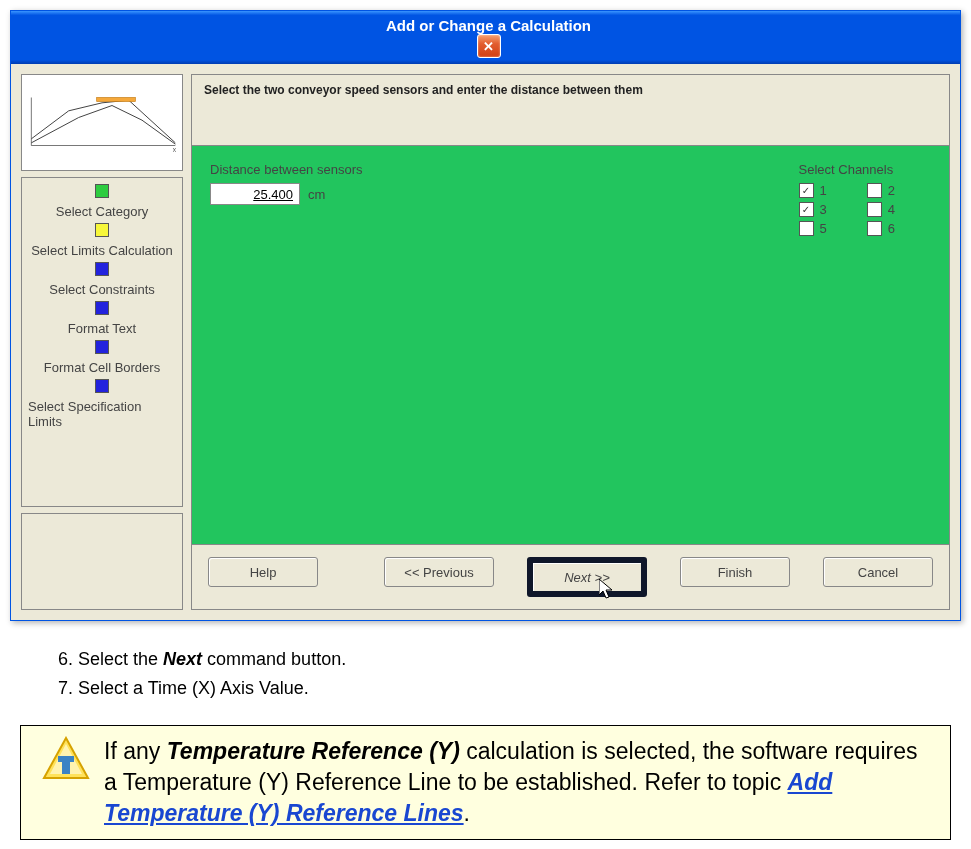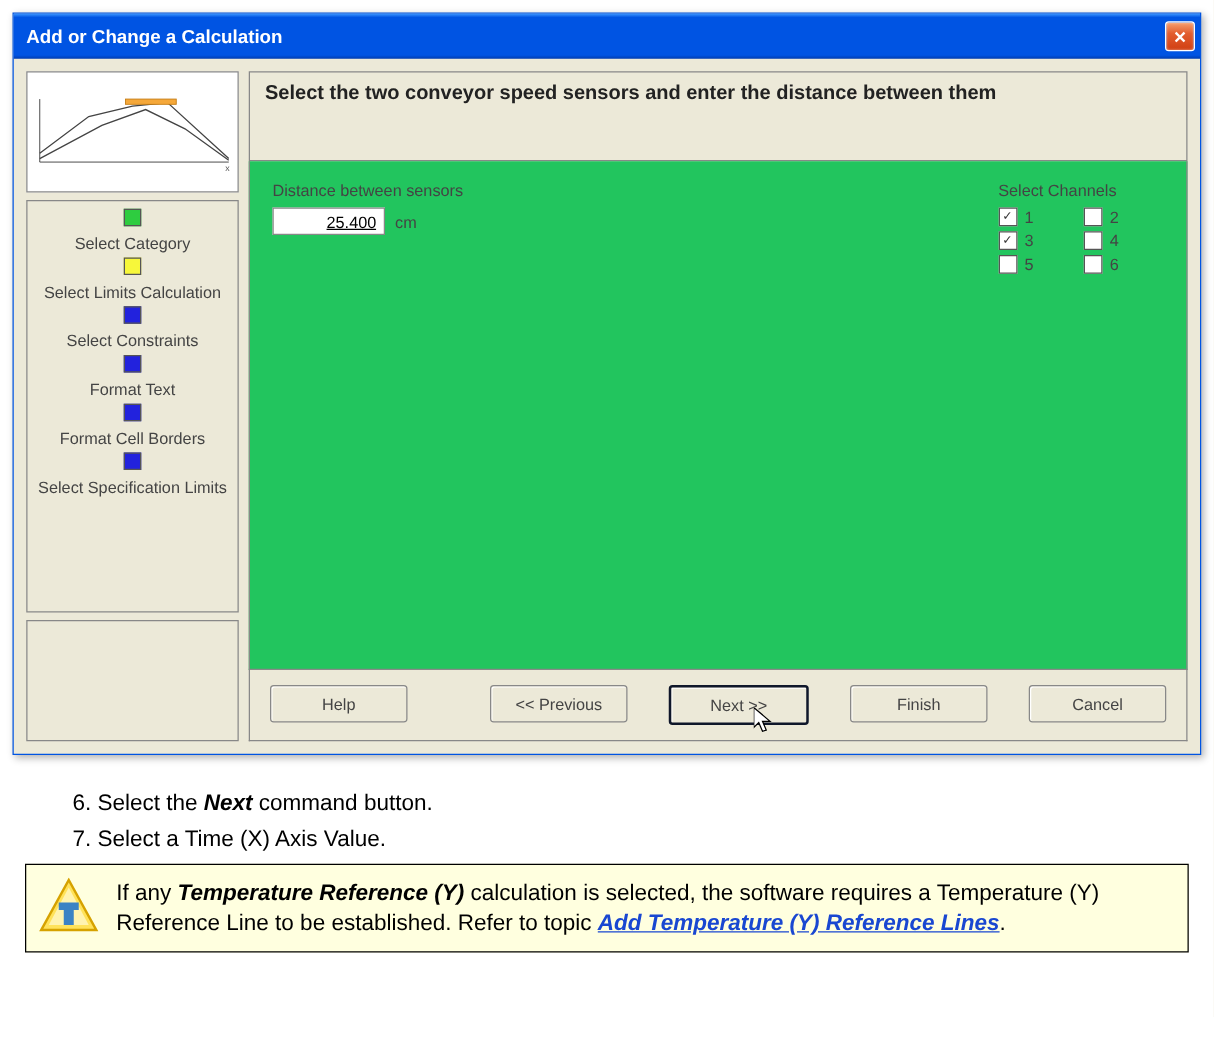--- a/index.html
+++ b/index.html
@@ -17,20 +17,21 @@
   }
   .titlebar {
     background: linear-gradient(to bottom, #3a95ff 0%, #0054e3 8%, #0054e3 92%, #003cb0 100%);
     color: #fff;
     font-weight: bold;
     padding: 6px 4px 6px 10px;
     display: flex;
     justify-content: space-between;
     align-items: center;
     font-size: 15px;
+    flex-direction: column;
   }
   .close-btn {
     width: 22px;
     height: 22px;
     background: linear-gradient(to bottom, #f7a06e, #e25d2f 40%, #d13f12);
     border: 1px solid #fff;
     border-radius: 3px;
     color: #fff;
     font-weight: bold;
     display: flex;
@@ -91,21 +92,21 @@
   .right-col {
     flex: 1;
     display: flex;
     flex-direction: column;
   }
   .instruction-row {
     background: #ece9d8;
     border: 1px solid #888;
     padding: 8px 12px;
     font-weight: bold;
-    font-size: 16px;
+    font-size: 12px;
     color: #222;
     min-height: 72px;
     box-sizing: border-box;
   }
   .content-panel {
     background: #22c55e;
     border: 1px solid #888;
     border-top: none;
     flex: 1;
     padding: 16px 18px;
@@ -180,47 +181,48 @@
     border-radius: 3px;
     font-size: 13px;
     color: #333;
     display: flex;
     align-items: center;
     justify-content: center;
     padding: 0 12px;
     box-shadow: inset 1px 1px 0 #fff;
   }
   .win-btn.default {
-    border: 2px solid #0f172a;
+    border: 6px solid #0f172a;
+    font-style: italic;
   }
   .cursor-arrow {
     position: absolute;
     pointer-events: none;
   }
   .instructions {
     margin-top: 28px;
     padding: 0 40px;
     font-size: 18px;
   }
   .instructions ol {
     margin: 0;
     padding-left: 28px;
   }
   .instructions li {
     margin-bottom: 8px;
   }
   .note-box {
-    margin: 9px 10px 0 10px;
+    margin: 26px 10px 0 10px;
     border: 1px solid #000;
     background: #ffffdf;
-    padding: 10px 10px;
+    padding: 10px 21px;
     display: flex;
     gap: 14px;
     align-items: flex-start;
-    font-size: 18px;
+    font-size: 23px;
     line-height: 1.35;
   }
   .note-icon {
     width: 48px;
     height: 48px;
     flex-shrink: 0;
   }
   .note-text a {
     color: #1947d1;
     text-decoration: underline;

